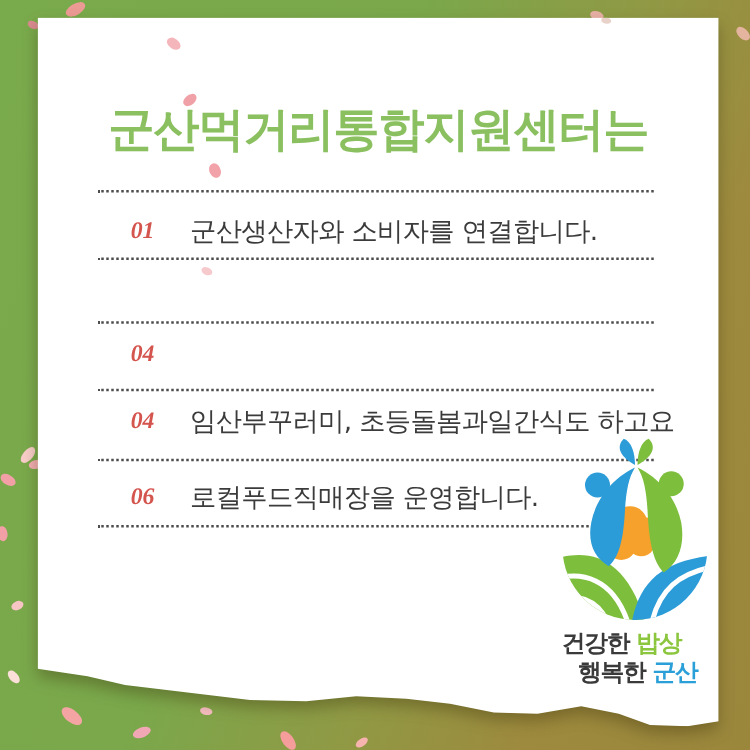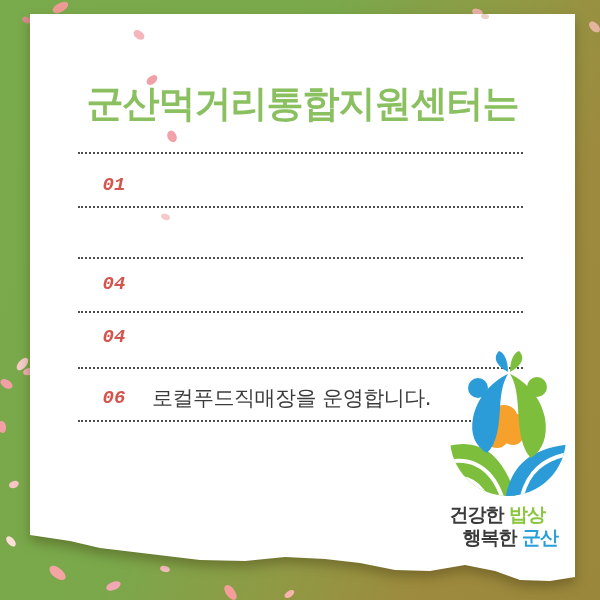--- a/index.html
+++ b/index.html
@@ -32,21 +32,21 @@
     border-top:2px dotted #4d4d4d; z-index:1;
   }
   .dv1{top:138px}.dv2{top:192px}.dv3{top:243px}.dv4{top:297px}.dv5{top:353px}.dv6{top:406px}
   .row {
     position:absolute; left:66px; height:34px; display:flex;
     align-items:center; z-index:1;
   }
   .r1{top:154px}.r2{top:206px}.r3{top:253px}.r4{top:306px}.r5{top:367px}
   .num {
     width:36px; text-align:center; flex:0 0 36px;
-    font-family:Liberation Mono, monospace; font-style:italic;
+    font-family:Liberation Serif, serif; font-style:italic;
     font-weight:700; font-size:19px; color:#d4544e;
   }
   .txt {
     margin-left:20px; font-size:21px; color:#3b3b3b; letter-spacing:-0.5px;
     white-space:nowrap;
   }
   .logo { position:absolute; left:417px; top:336px; width:124px; height:150px; z-index:3; }
   .logo-text {
     position:absolute; z-index:3; font-weight:800; font-size:19px;
     letter-spacing:-1px; color:#3a3a3a; white-space:nowrap;
@@ -89,26 +89,28 @@
 
     <div class="dv dv1"></div>
     <div class="dv dv2"></div>
     <div class="dv dv3"></div>
     <div class="dv dv4"></div>
     <div class="dv dv5"></div>
     <div class="dv dv6"></div>
 
     <div class="row r1">
       <span class="num">01</span>
+      <span class="txt">군산생산자와 소비자를 연결합니다.</span>
     </div>
     <div class="row r3">
       <span class="num">04</span>
     </div>
     <div class="row r4">
       <span class="num">04</span>
+      <span class="txt">임산부꾸러미, 초등돌봄과일간식도 하고요</span>
     </div>
     <div class="row r5">
       <span class="num">06</span>
       <span class="txt">로컬푸드직매장을 운영합니다.</span>
     </div>
 
     <div class="logo">
       <svg width="124" height="150" viewBox="0 0 124 150">
         <defs>
           <clipPath id="circ">

